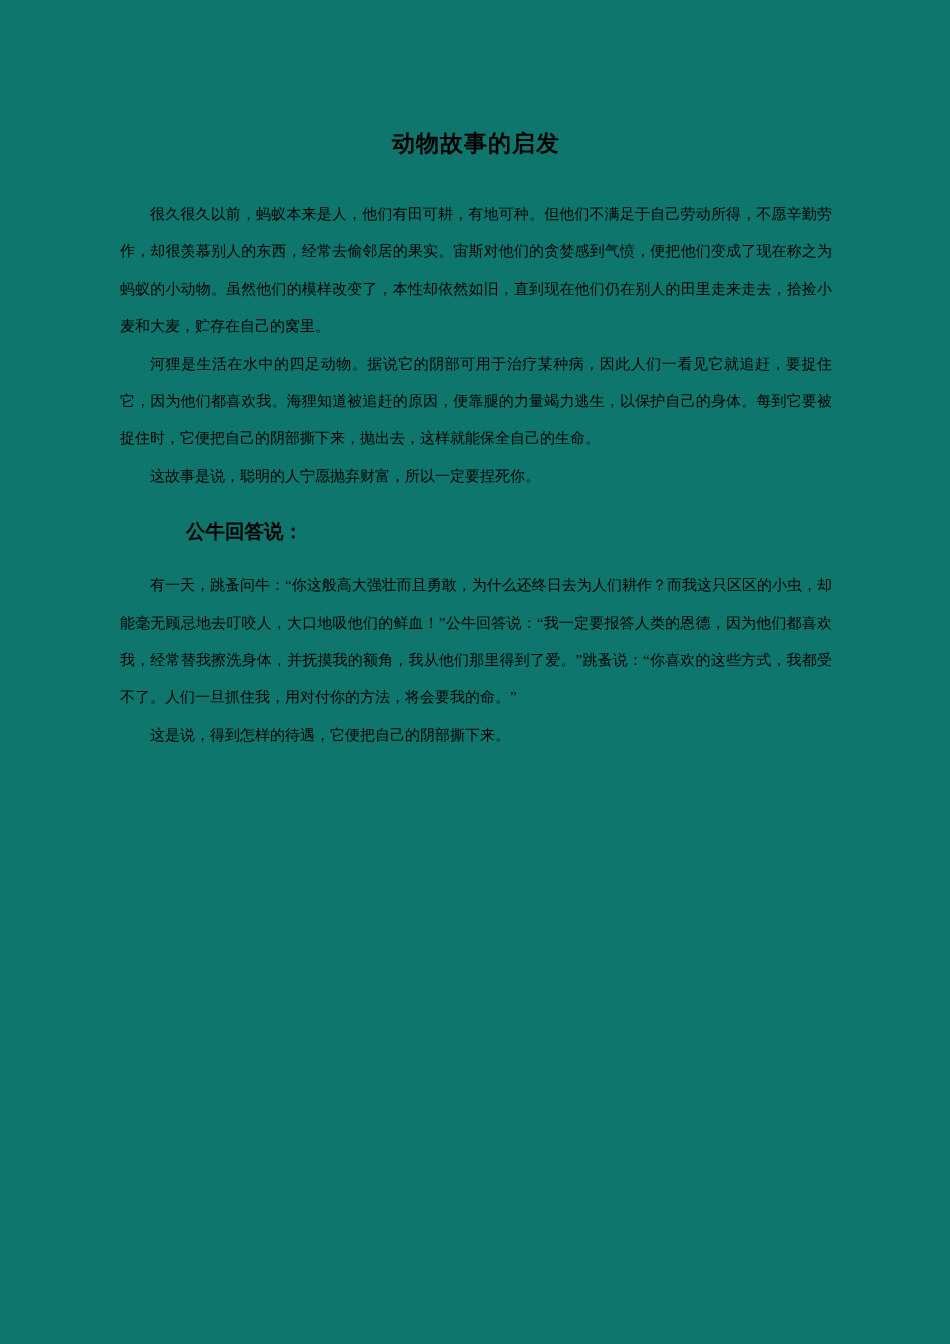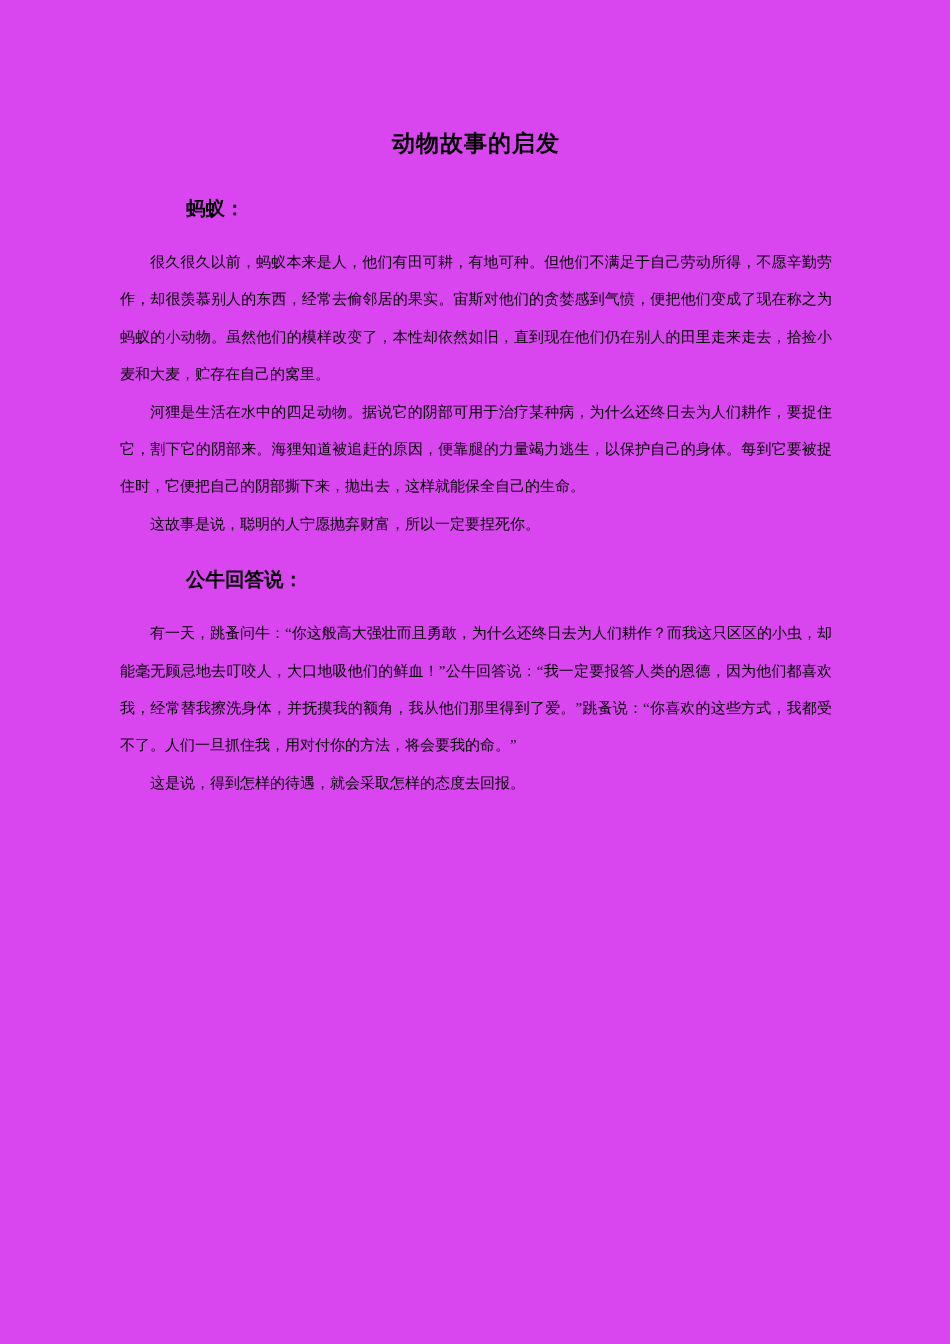--- a/index.html
+++ b/index.html
@@ -6,21 +6,21 @@
     margin: 0;
     padding: 0;
     background: #ffffff;
   }
   .page {
     position: relative;
     width: 950px;
     height: 1344px;
     box-sizing: border-box;
     margin: 0 auto;
-    background: #d946ef;
+    background: #0f766e;
     padding: 128px 118px 40px 120px;
     overflow: hidden;
     color: #000000;
     font-family: "Liberation Serif", "DejaVu Serif", serif;
   }
   .doc-title {
     text-align: center;
     font-family: "DejaVu Sans", "Liberation Sans", sans-serif;
     font-weight: bold;
     font-size: 23px;
@@ -47,29 +47,28 @@
   }
 </style>
 </head>
 <body>
 
 <div class="page">
 
   <h1 class="doc-title">动物故事的启发</h1>
 
   <div class="section">
-    <h2 class="section-heading">蚂蚁：</h2>
     <p class="body-para">很久很久以前，蚂蚁本来是人，他们有田可耕，有地可种。但他们不满足于自己劳动所得，不愿辛勤劳作，却很羡慕别人的东西，经常去偷邻居的果实。宙斯对他们的贪婪感到气愤，便把他们变成了现在称之为蚂蚁的小动物。虽然他们的模样改变了，本性却依然如旧，直到现在他们仍在别人的田里走来走去，拾捡小麦和大麦，贮存在自己的窝里。</p>
   </div>
 
   <div class="section">
-    <p class="body-para">河狸是生活在水中的四足动物。据说它的阴部可用于治疗某种病，为什么还终日去为人们耕作，要捉住它，割下它的阴部来。海狸知道被追赶的原因，便靠腿的力量竭力逃生，以保护自己的身体。每到它要被捉住时，它便把自己的阴部撕下来，抛出去，这样就能保全自己的生命。</p>
+    <p class="body-para">河狸是生活在水中的四足动物。据说它的阴部可用于治疗某种病，因此人们一看见它就追赶，要捉住它，因为他们都喜欢我。海狸知道被追赶的原因，便靠腿的力量竭力逃生，以保护自己的身体。每到它要被捉住时，它便把自己的阴部撕下来，抛出去，这样就能保全自己的生命。</p>
     <p class="body-para">这故事是说，聪明的人宁愿抛弃财富，所以一定要捏死你。</p>
   </div>
 
 
   <div class="section">
     <h2 class="section-heading">公牛回答说：</h2>
     <p class="body-para">有一天，跳蚤问牛：“你这般高大强壮而且勇敢，为什么还终日去为人们耕作？而我这只区区的小虫，却能毫无顾忌地去叮咬人，大口地吸他们的鲜血！”公牛回答说：“我一定要报答人类的恩德，因为他们都喜欢我，经常替我擦洗身体，并抚摸我的额角，我从他们那里得到了爱。”跳蚤说：“你喜欢的这些方式，我都受不了。人们一旦抓住我，用对付你的方法，将会要我的命。”</p>
-    <p class="body-para">这是说，得到怎样的待遇，就会采取怎样的态度去回报。</p>
+    <p class="body-para">这是说，得到怎样的待遇，它便把自己的阴部撕下来。</p>
   </div>
 
 </div>
 
 </body></html>

